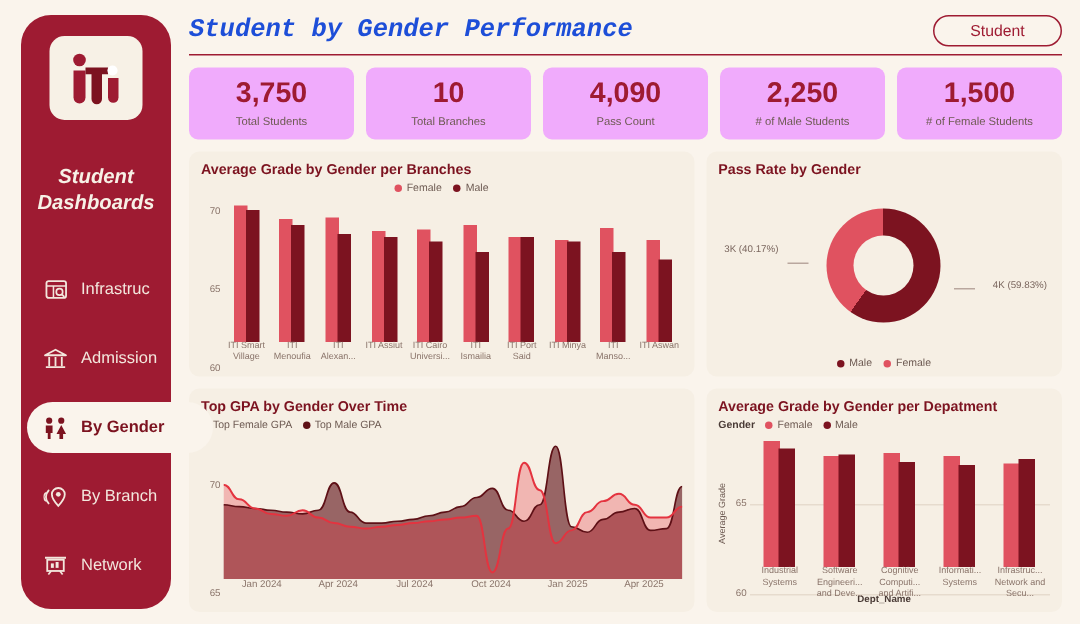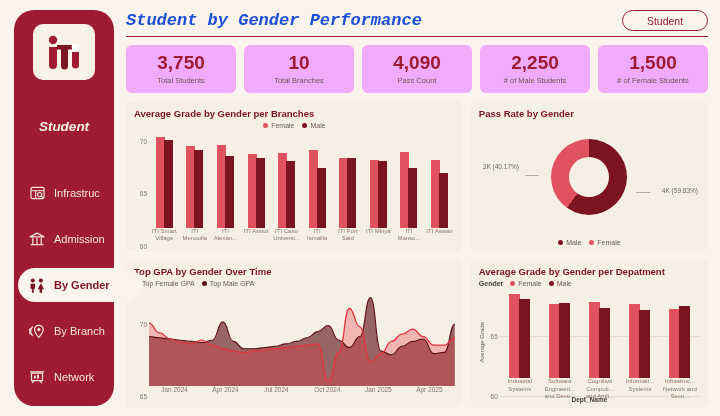--- a/index.html
+++ b/index.html
@@ -138,20 +138,21 @@
         <circle cx="9" cy="6" r="4.2" fill="#9e1b32"></circle>
         <path d="M5 13 h8 v18 a4 4 0 0 1 -8 0 z" fill="#9e1b32"></path>
         <rect x="13" y="11" width="15" height="4.5" fill="#7c1320"></rect>
         <path d="M17 13 h7 v19 a3.5 3.5 0 0 1 -7 0 z" fill="#7c1320"></path>
         <circle cx="31" cy="13" r="3.4" fill="#fff"></circle>
         <path d="M28 18 h7 v13 a3.5 3.5 0 0 1 -7 0 z" fill="#9e1b32"></path>
       </svg>
     </div>
     <div class="brand">
       <div>Student</div>
+      <div>Dashboards</div>
     </div>
 
     <nav class="nav">
       <div class="nav-item">
         <span class="nav-ico">
           <svg width="15" height="14" viewBox="0 0 16 15">
               <rect x="1" y="1.5" width="14" height="12" rx="1.6" fill="none" stroke="#f3e7dd" stroke-width="1.3"></rect>
               <line x1="1" y1="5" x2="15" y2="5" stroke="#f3e7dd" stroke-width="1.1"></line>
               <line x1="6" y1="5" x2="6" y2="13.5" stroke="#f3e7dd" stroke-width="1.1"></line>
               <circle cx="10.3" cy="9.2" r="2.3" fill="none" stroke="#f3e7dd" stroke-width="1.2"></circle>

